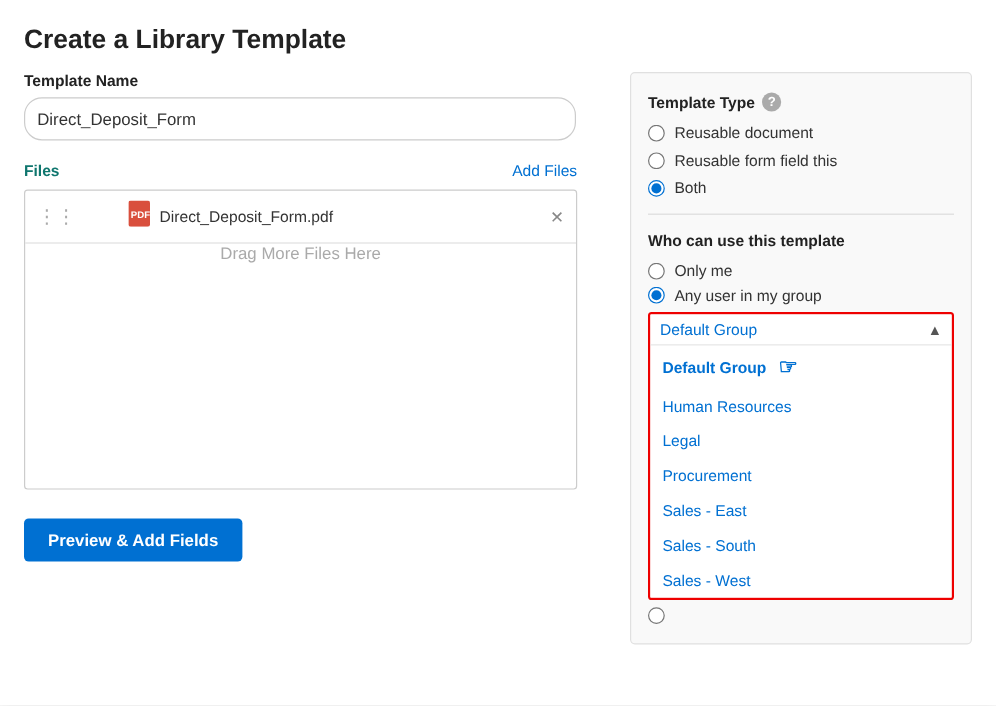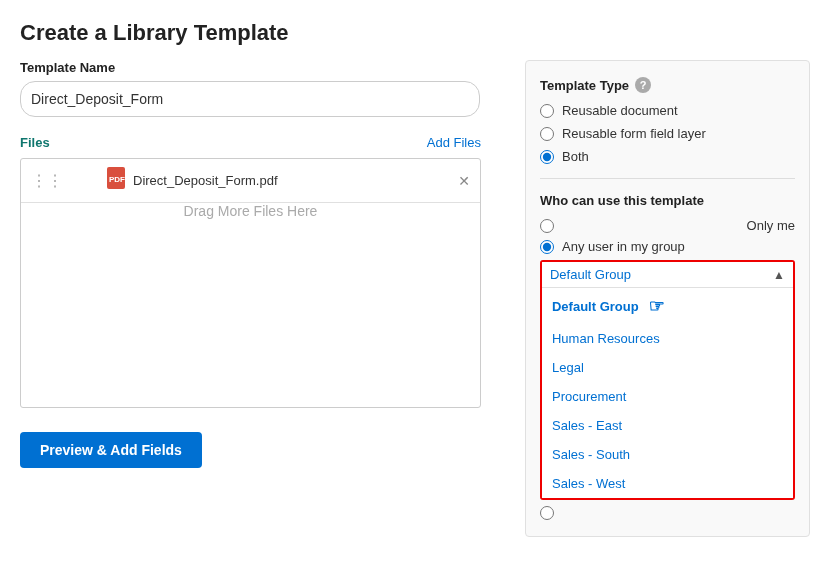--- a/index.html
+++ b/index.html
@@ -218,34 +218,32 @@
       font-weight: bold;
       color: #0070d2;
     }
     .cursor-icon {
       display: inline-block;
       font-size: 18px;
       margin-left: 4px;
     }
     .any-user-row {
       display: flex;
-      align-items: center;
       gap: 8px;
       font-size: 13px;
       color: #333;
       margin-bottom: 4px;
     }
     .only-me-row {
       display: flex;
       align-items: center;
       gap: 8px;
       font-size: 13px;
       color: #333;
       margin-bottom: 6px;
-      justify-content: space-between;
     }
     .panels-wrapper {
       display: flex;
       align-items: flex-start;
       margin-top: 0;
       gap: 24px;
     }
     .other-user-radio-row {
       display: flex;
       align-items: center;
@@ -297,21 +295,21 @@
       <div class="right-section-title">
         <span>Template Type</span>
         <span class="help-icon">?</span>
       </div>
       <div class="radio-row">
         <input class="radio-input" type="radio" name="template-type" style="">
         <span>Reusable document</span>
       </div>
       <div class="radio-row">
         <input class="radio-input" type="radio" name="template-type" style="">
-        <span>Reusable form field layer</span>
+        <span>Reusable form field this</span>
       </div>
       <div class="radio-row">
         <input class="radio-input" type="radio" name="template-type" checked="" style="">
         <span>Both</span>
       </div>
 
       <hr class="divider">
 
       <div class="who-use-label">Who can use this template</div>
       <div class="only-me-row">

